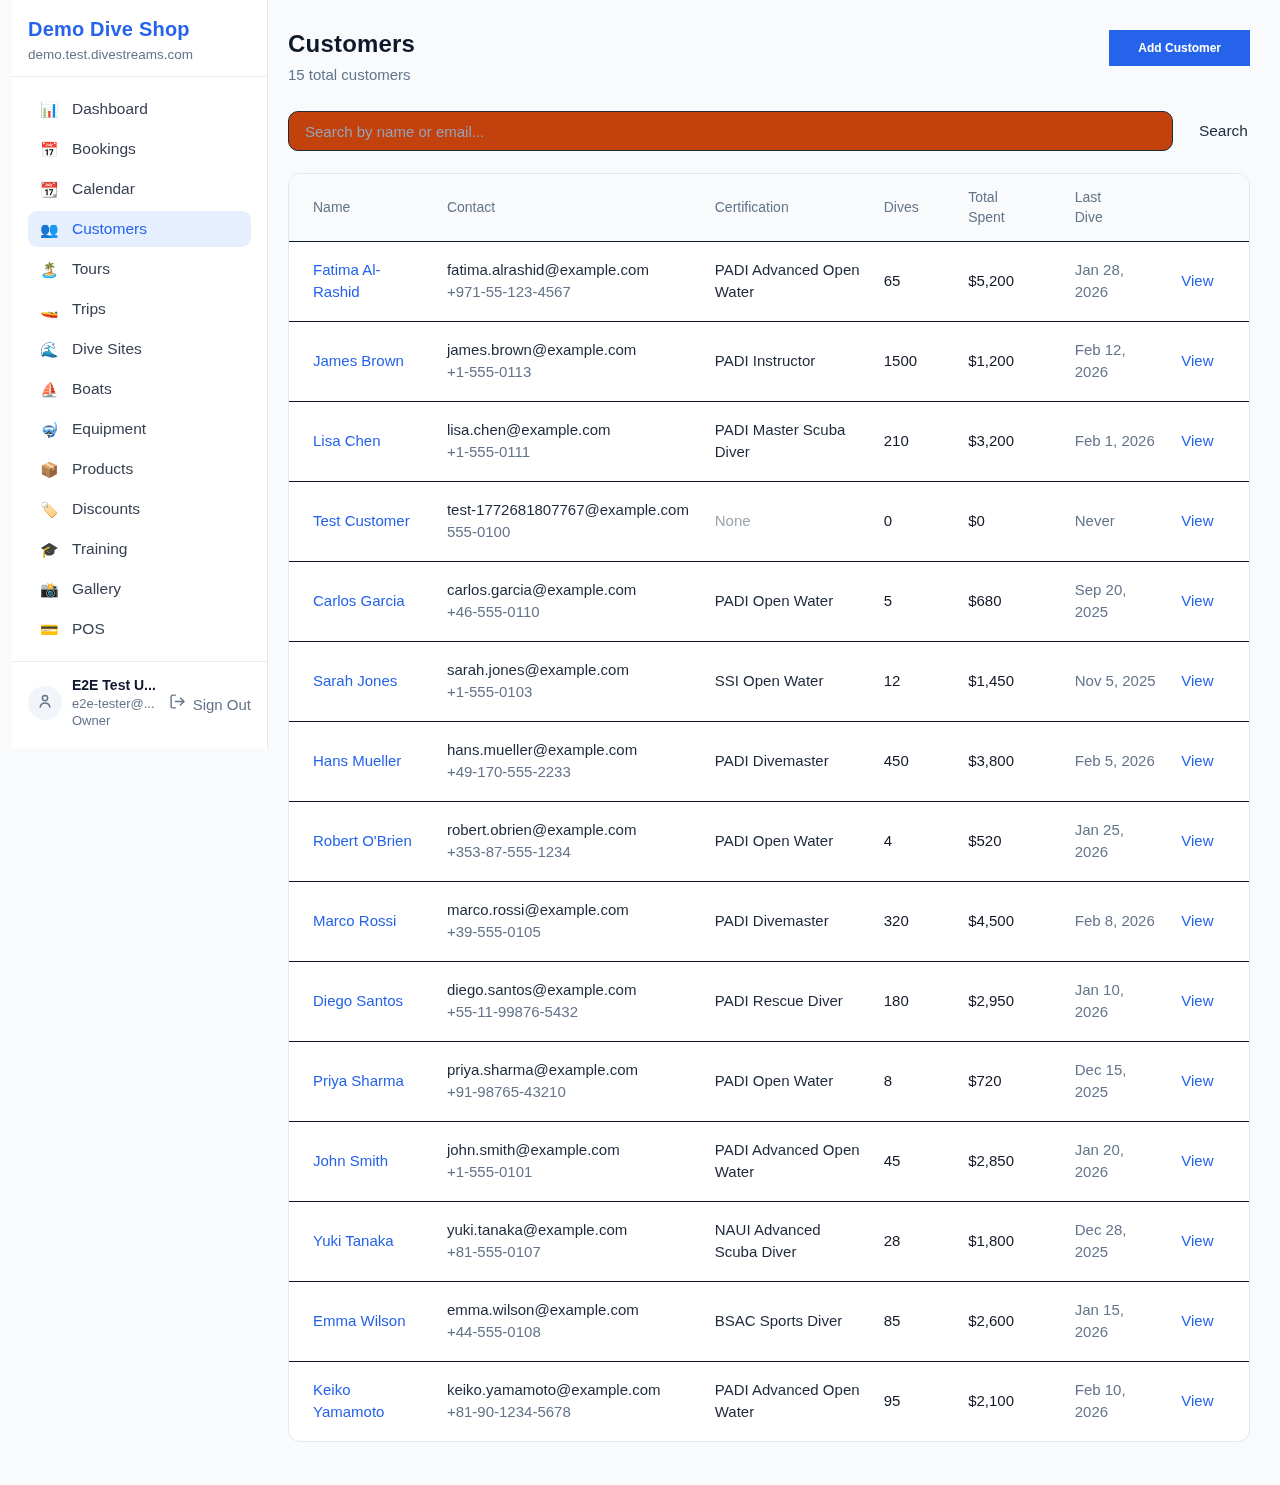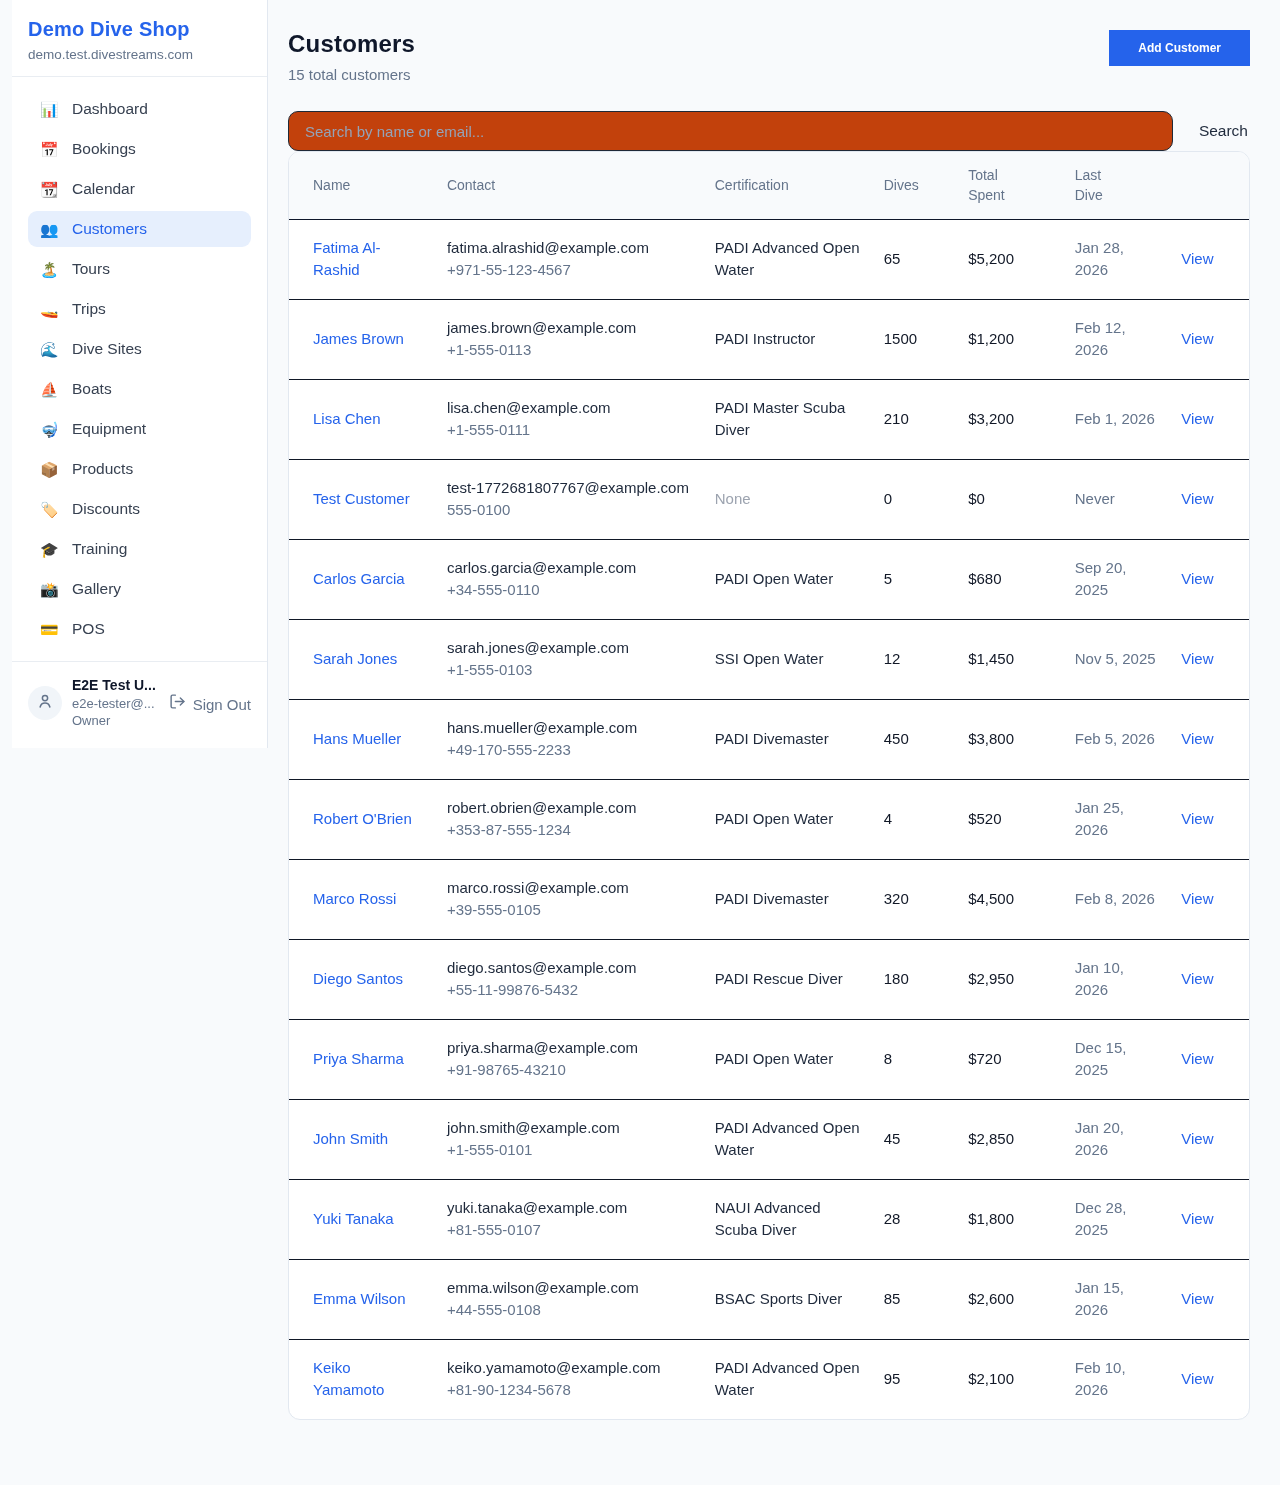--- a/index.html
+++ b/index.html
@@ -65,21 +65,21 @@
     padding:0 16px; font-family:inherit; font-size:15px; color:#0f172a;
   }
   .search-input::placeholder { color:#94a3b8; }
   .search-btn {
     background:none; border:none; font-family:inherit;
     font-size:15.5px; color:#1e293b; font-weight:500; cursor:pointer; padding:4px 2px;
   }
 
   
   .table-card {
-    background:#fff;
+    margin-top:22px; background:#fff;
     border:1px solid #e2e8f0; border-radius:12px;
     overflow:hidden;
   }
   table { width:100%; border-collapse:collapse; table-layout:fixed; }
   col.c-name{width:15.2%} col.c-contact{width:27.9%} col.c-cert{width:17.6%}
   col.c-dives{width:8.8%} col.c-spent{width:11.1%} col.c-last{width:11.1%} col.c-view{width:8.3%}
   thead th {
     background:#f8fafc; text-align:left;
     color:#64748b; font-size:14px; font-weight:500;
     padding:13px 12px; line-height:1.45;
@@ -294,21 +294,21 @@
     <td class="num">0</td>
     <td class="spent">$0</td>
     <td class="lastdive">Never</td>
     <td><a class="view-link">View</a></td>
   </tr>
 
   <tr>
     <td><a class="name-link">Carlos Garcia</a></td>
     <td>
       <div class="email">carlos.garcia@example.com</div>
-      <div class="phone">+34-555-0110</div>
+      <div class="phone">+46-555-0110</div>
     </td>
     <td><span class="cert">PADI Open Water</span></td>
     <td class="num">5</td>
     <td class="spent">$680</td>
     <td class="lastdive">Sep 20, 2025</td>
     <td><a class="view-link">View</a></td>
   </tr>
 
   <tr>
     <td><a class="name-link">Sarah Jones</a></td>

